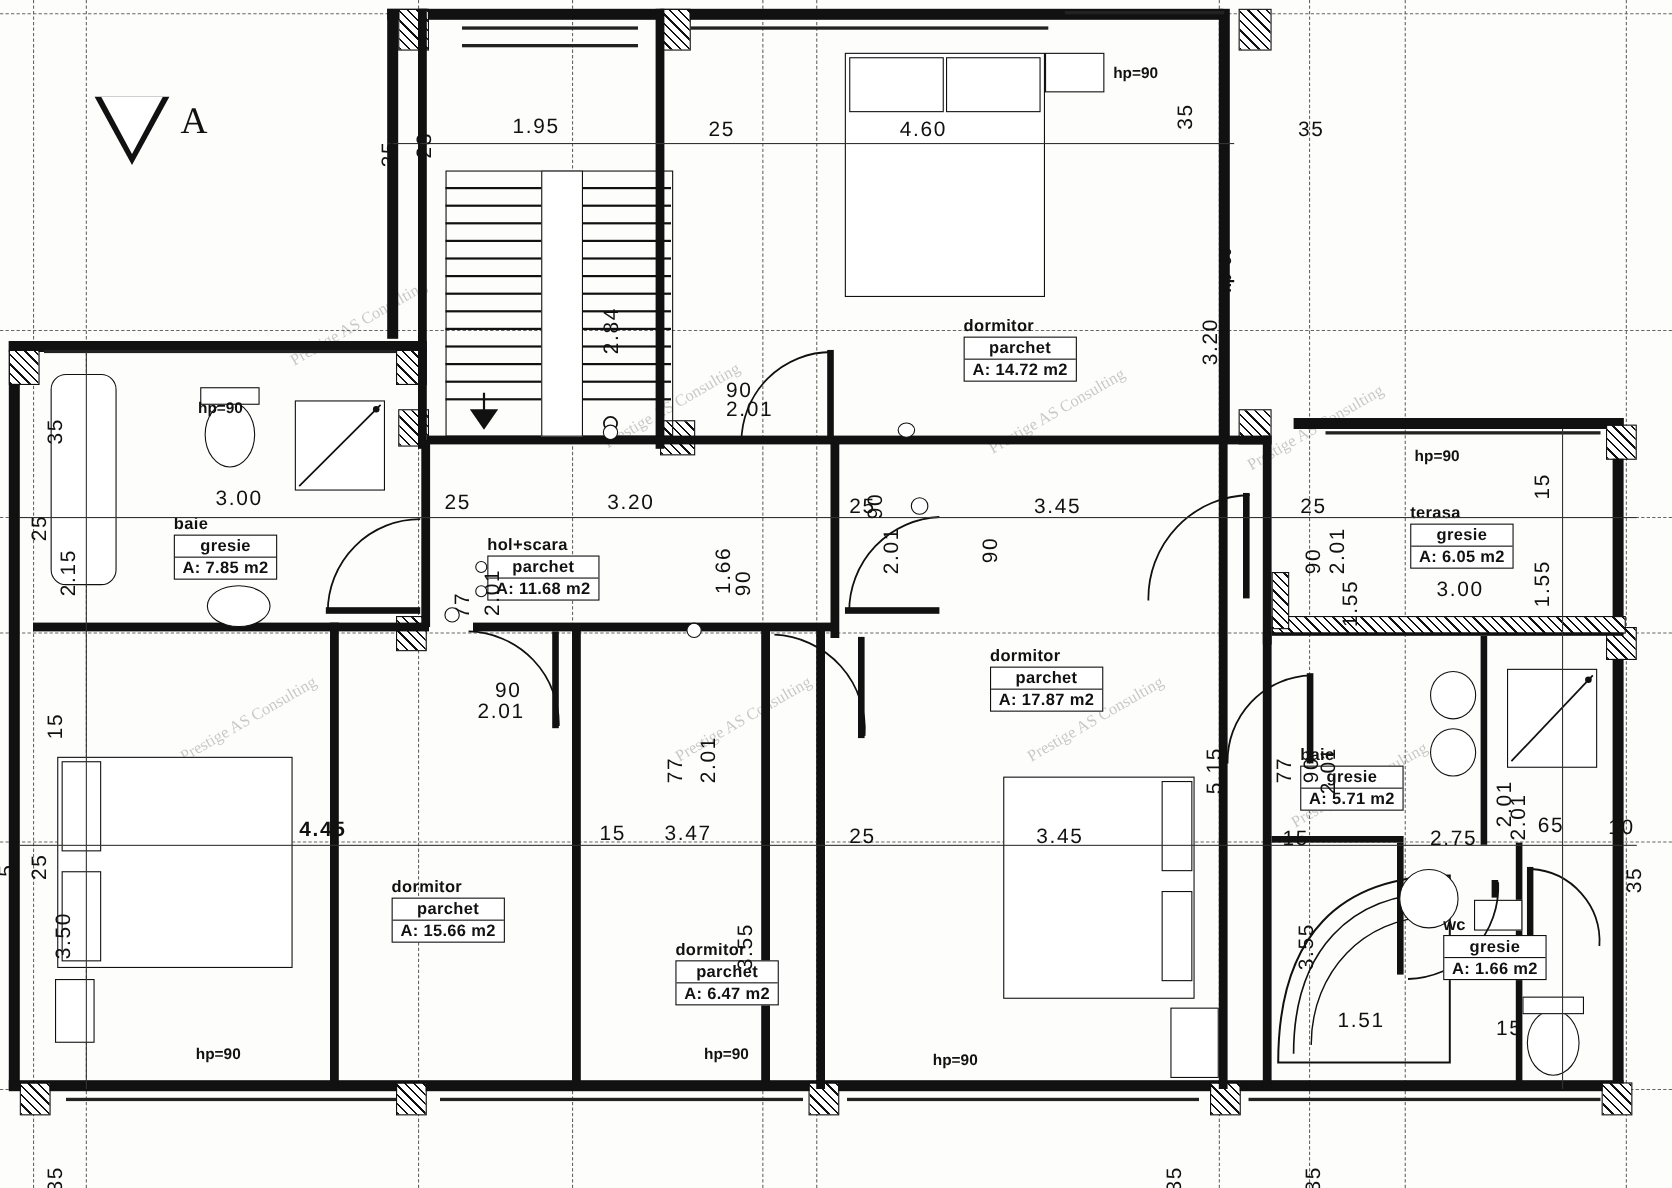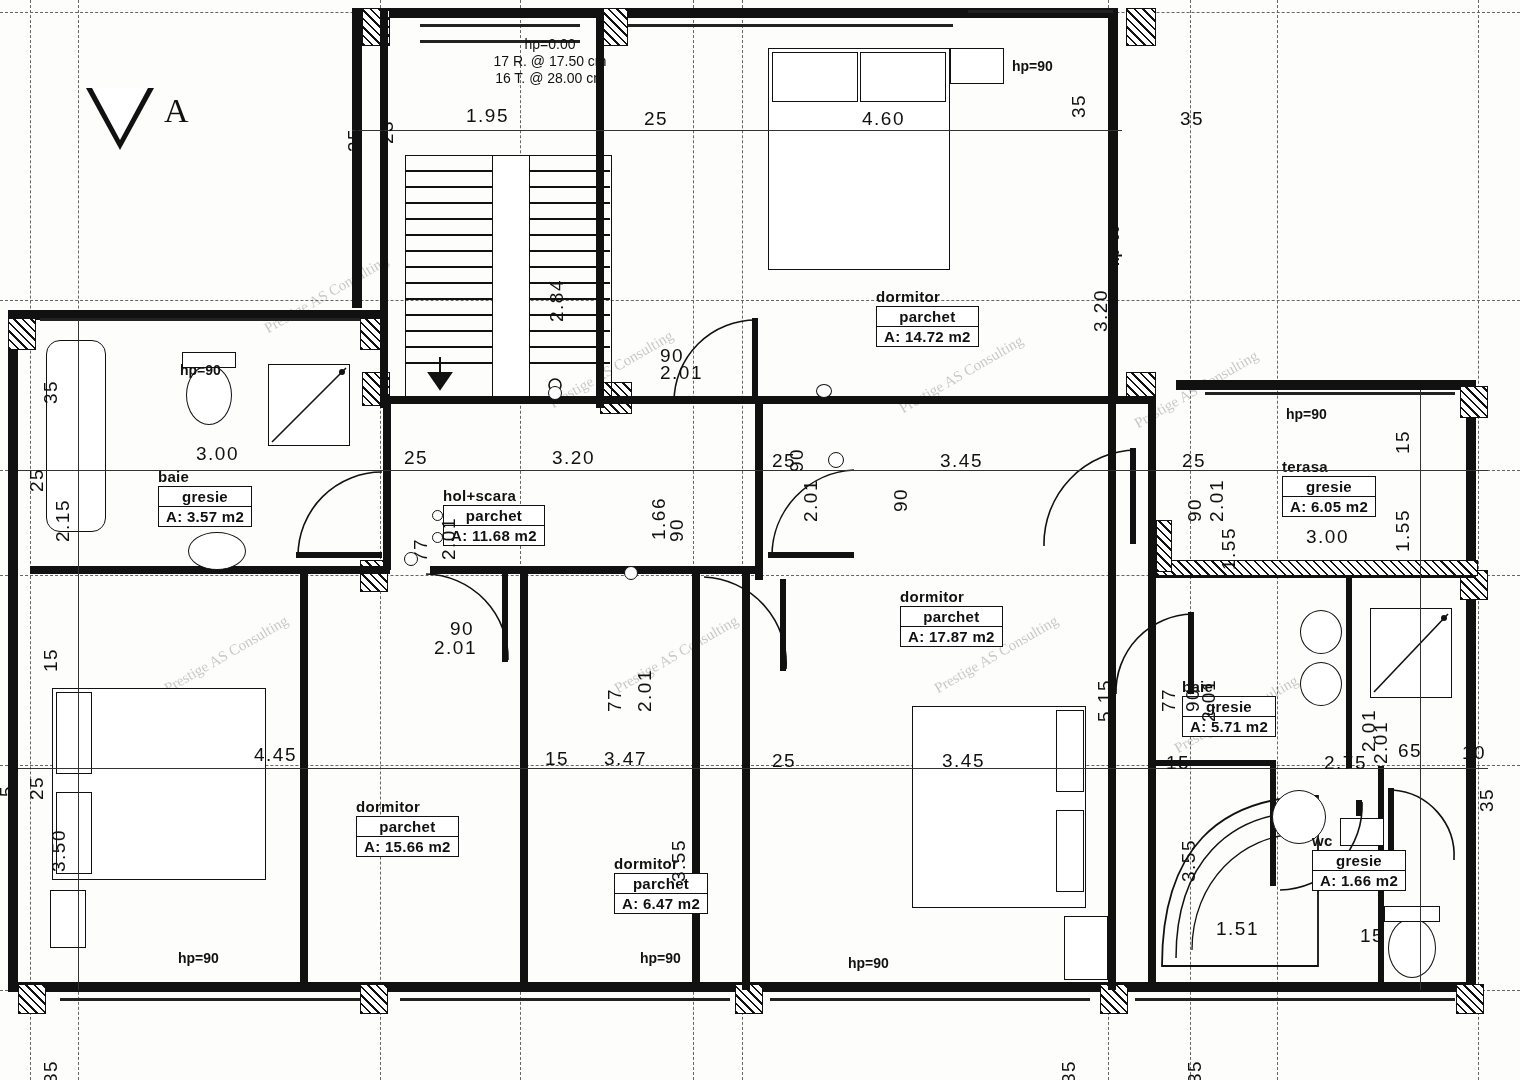--- a/index.html
+++ b/index.html
@@ -178,25 +178,20 @@
   <div class="tread" style="left:405px;top:362px;width:205px;height:2px;"></div>
 
   <div class="rm" style="left:492px;top:155px;width:36px;height:240px;background:#fff;"></div>
 
   <svg class="diag" style="left:415px;top:355px;" width="50" height="40">
     <path d="M25 2 L25 30 M25 34 L14 18 L36 18 Z" stroke="#111" stroke-width="2" fill="#111"></path>
   </svg>
   <svg class="diag" style="left:540px;top:370px;" width="40" height="30">
     <circle cx="15" cy="15" r="6" stroke="#111" stroke-width="1.6" fill="none"></circle>
   </svg>
-  <div class="stairnote" style="left:450px;top:36px;width:200px;line-height:17px;">
-    <span>hp=0.00</span><br>
-    <span>17 R. @ 17.50 cm</span><br>
-    <span>16 T. @ 28.00 cm</span>
-  </div>
 
   <div class="furn" style="left:768px;top:48px;width:180px;height:220px;"></div>
   <div class="furn" style="left:772px;top:52px;width:84px;height:48px;"></div>
   <div class="furn" style="left:860px;top:52px;width:84px;height:48px;"></div>
   <div class="furn" style="left:950px;top:48px;width:52px;height:34px;"></div>
 
   <div class="furn-r" style="left:46px;top:340px;width:58px;height:190px;"></div>
   <div class="oval" style="left:186px;top:365px;width:44px;height:58px;"></div>
   <div class="furn" style="left:182px;top:352px;width:52px;height:14px;"></div>
   <div class="furn" style="left:268px;top:364px;width:80px;height:80px;"></div>
@@ -273,21 +268,21 @@
 
   <div class="lbl" style="left:876px;top:288px;">
     <span class="nm">dormitor</span>
     <span class="bx"><span class="fin">parchet</span>
     <span class="ar">A: 14.72 m2</span></span>
   </div>
 
   <div class="lbl" style="left:158px;top:468px;">
     <span class="nm">baie</span>
     <span class="bx"><span class="fin">gresie</span>
-    <span class="ar">A: 3.57 m2</span></span>
+    <span class="ar">A: 7.85 m2</span></span>
   </div>
 
   <div class="lbl" style="left:443px;top:487px;">
     <span class="nm">hol+scara</span>
     <span class="bx"><span class="fin">parchet</span>
     <span class="ar">A: 11.68 m2</span></span>
   </div>
 
   <div class="lbl" style="left:900px;top:588px;">
     <span class="nm">dormitor</span>
@@ -326,43 +321,43 @@
   </div>
 
   <div class="dimline" style="left:352px;top:130px;width:770px;"></div>
   <div class="dimline" style="left:18px;top:470px;width:1470px;"></div>
   <div class="dimline" style="left:18px;top:768px;width:1470px;"></div>
   <div class="dimline-v" style="left:78px;top:320px;height:670px;"></div>
   <div class="dimline-v" style="left:1420px;top:390px;height:600px;"></div>
 
   <div class="dim" style="left:466px;top:105px;">1.95</div>
   <div class="dim" style="left:644px;top:108px;">25</div>
-  <div class="dim" style="left:862px;top:108px;">4.60</div>
+  <div class="dim" style="left:818px;top:108px;">4.60</div>
   <div class="dim" style="left:1180px;top:108px;">35</div>
   <div class="dim v" style="left:366px;top:130px;">35</div>
   <div class="dim v" style="left:398px;top:122px;">23</div>
   <div class="dim v" style="left:568px;top:300px;">2.84</div>
   <div class="dim v" style="left:1112px;top:310px;">3.20</div>
   <div class="dim v" style="left:1090px;top:96px;">35</div>
 
   <div class="dim" style="left:196px;top:443px;">3.00</div>
   <div class="dim" style="left:404px;top:447px;">25</div>
   <div class="dim" style="left:552px;top:447px;">3.20</div>
   <div class="dim" style="left:772px;top:450px;">25</div>
   <div class="dim" style="left:940px;top:450px;">3.45</div>
   <div class="dim" style="left:1182px;top:450px;">25</div>
   <div class="dim" style="left:1306px;top:526px;">3.00</div>
 
-  <div class="dim" style="left:254px;top:744px;">4.45</div>
+  <div class="dim" style="left:272px;top:744px;font-weight:bold;">4.45</div>
   <div class="dim" style="left:545px;top:748px;">15</div>
   <div class="dim" style="left:604px;top:748px;">3.47</div>
   <div class="dim" style="left:772px;top:750px;">25</div>
   <div class="dim" style="left:942px;top:750px;">3.45</div>
   <div class="dim" style="left:1166px;top:752px;">15</div>
-  <div class="dim" style="left:1300px;top:752px;margin-left:24px;">2.75</div>
+  <div class="dim" style="left:1300px;top:752px;">2.75</div>
   <div class="dim" style="left:1398px;top:740px;">65</div>
   <div class="dim" style="left:1462px;top:742px;">10</div>
 
   <div class="dim v" style="left:62px;top:382px;">35</div>
   <div class="dim v" style="left:48px;top:470px;">25</div>
   <div class="dim v" style="left:74px;top:520px;">2.15</div>
   <div class="dim v" style="left:62px;top:650px;">15</div>
   <div class="dim v" style="left:18px;top:775px;">5</div>
   <div class="dim v" style="left:48px;top:778px;">25</div>
   <div class="dim v" style="left:70px;top:850px;">3.50</div>

